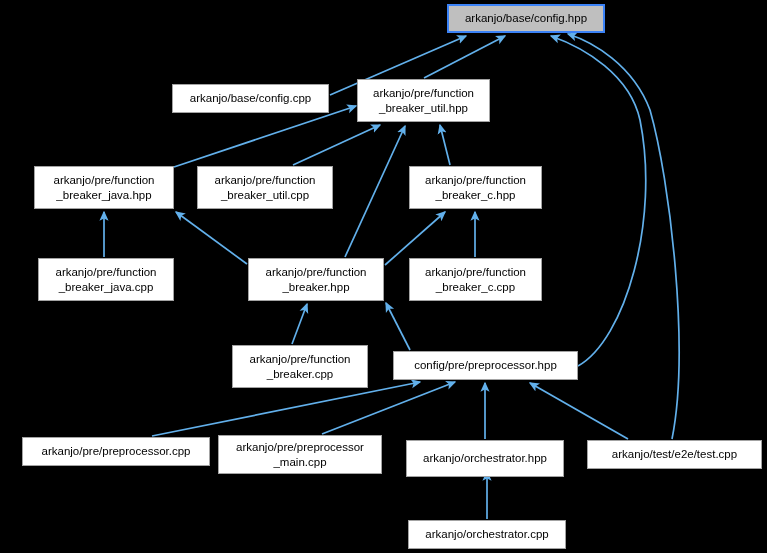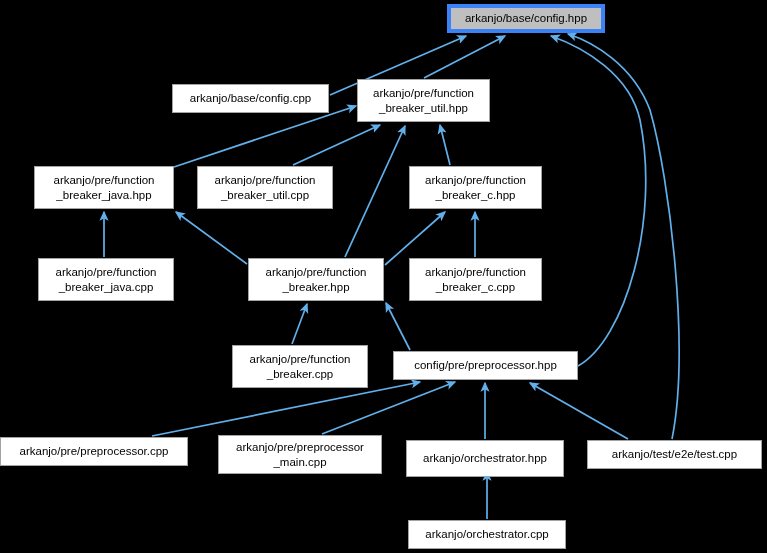--- a/index.html
+++ b/index.html
@@ -33,21 +33,21 @@
     line-height: 15px;
     text-align: center;
     display: flex;
     align-items: center;
     justify-content: center;
     white-space: pre;
     letter-spacing: 0px;
   }
   .node.root {
     background: #bfbfbf;
-    border: 4px solid #3b82f6;
+    border: 2px solid #3b82f6;
   }
   .node-label {
     display: block;
     width: 100%;
   }
 </style>
 </head>
 <body>
 
 <div id="graph-root">
@@ -92,20 +92,20 @@
 _breaker_c.hpp</span></div>
       <div class="node" style="left: 38px; top: 258px; width: 136px; height: 43px;"><span class="node-label">arkanjo/pre/function
 _breaker_java.cpp</span></div>
       <div class="node" style="left: 248px; top: 258px; width: 136px; height: 43px;"><span class="node-label">arkanjo/pre/function
 _breaker.hpp</span></div>
       <div class="node" style="left: 409px; top: 258px; width: 133px; height: 43px;"><span class="node-label">arkanjo/pre/function
 _breaker_c.cpp</span></div>
       <div class="node" style="left: 232px; top: 345px; width: 136px; height: 43px;"><span class="node-label">arkanjo/pre/function
 _breaker.cpp</span></div>
       <div class="node" style="left: 393px; top: 351px; width: 185px; height: 29px;"><span class="node-label">config/pre/preprocessor.hpp</span></div>
-      <div class="node" style="left: 0; top: 437px; width: 188px; height: 29px;"><span class="node-label">arkanjo/pre/preprocessor.cpp</span></div>
+      <div class="node" style="left: 22px; top: 437px; width: 188px; height: 29px;"><span class="node-label">arkanjo/pre/preprocessor.cpp</span></div>
       <div class="node" style="left: 218px; top: 435px; width: 164px; height: 39px; text-align: center;"><span class="node-label">arkanjo/pre/preprocessor
 _main.cpp</span></div>
       <div class="node" style="left: 406px; top: 440px; width: 158px; height: 37px;"><span class="node-label">arkanjo/orchestrator.hpp</span></div>
       <div class="node" style="left: 587px; top: 440px; width: 175px; height: 29px;"><span class="node-label">arkanjo/test/e2e/test.cpp</span></div>
       <div class="node" style="left: 408px; top: 520px; width: 158px; height: 29px;"><span class="node-label">arkanjo/orchestrator.cpp</span></div>
     </div>
 </div>
 
 </body></html>

